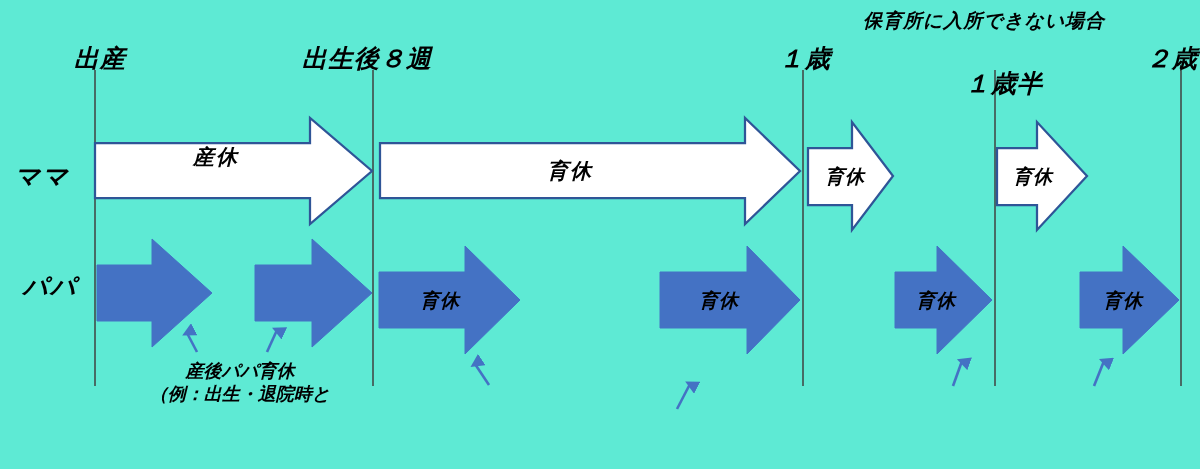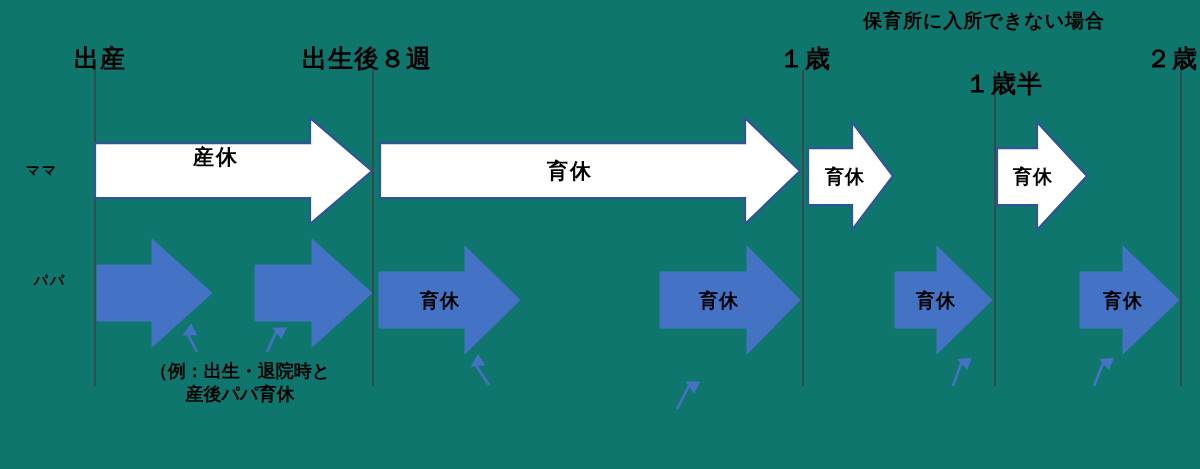--- a/index.html
+++ b/index.html
@@ -1,34 +1,35 @@
 <!DOCTYPE html>
 <html style="--solid: #4472C4; --outline: #2F5597; --ann: #4472C4; --tline: #404040; --text: #000000;"><head>
 <meta charset="utf-8">
 <style>
   html,body{margin:0;padding:0;background:#ffffff;}
   .canvas{
     position:relative;
     width:1200px;height:469px;
-    background:#0f766e;
+    background:#5eead4;
     font-family:"Liberation Sans", sans-serif;
     color:var(--text,#000);
     overflow:hidden;
+    font-style:italic;
   }
   .canvas svg{position:absolute;left:0;top:0;}
   .lbl{
     position:absolute;
     transform:translateX(-50%);
     font-weight:bold;
     white-space:nowrap;
     line-height:1.15;
   }
   .milestone{font-size:25px;letter-spacing:1px;}
   .note{font-size:19px;letter-spacing:1px;}
-  .rowlbl{font-size:14px;letter-spacing:2px;}
+  .rowlbl{font-size:25px;letter-spacing:2px;}
   .arrlbl-big{font-size:21px;letter-spacing:2px;}
   .arrlbl{font-size:19px;letter-spacing:1px;}
   .ann{
     position:absolute;
     transform:translateX(-50%);
     font-weight:bold;
     text-align:center;
     white-space:nowrap;
     line-height:23px;
   }
@@ -91,17 +92,17 @@
   <div class="lbl arrlbl-big" style="left:570px;top:159px;">育休</div>
   <div class="lbl arrlbl" style="left:845px;top:166px;">育休</div>
   <div class="lbl arrlbl" style="left:1033px;top:166px;">育休</div>
 
   <div class="lbl arrlbl" style="left:440px;top:290px;">育休</div>
   <div class="lbl arrlbl" style="left:719px;top:290px;">育休</div>
   <div class="lbl arrlbl" style="left:936px;top:290px;">育休</div>
   <div class="lbl arrlbl" style="left:1123px;top:290px;">育休</div>
 
   <div class="ann ann-sm" style="left:240px;top:360px;">
+    <div>産後パパ育休</div>
     <div>（例：出生・退院時と</div>
-    <div>産後パパ育休</div>
   </div>
 
 </div>
 
 </body></html>

